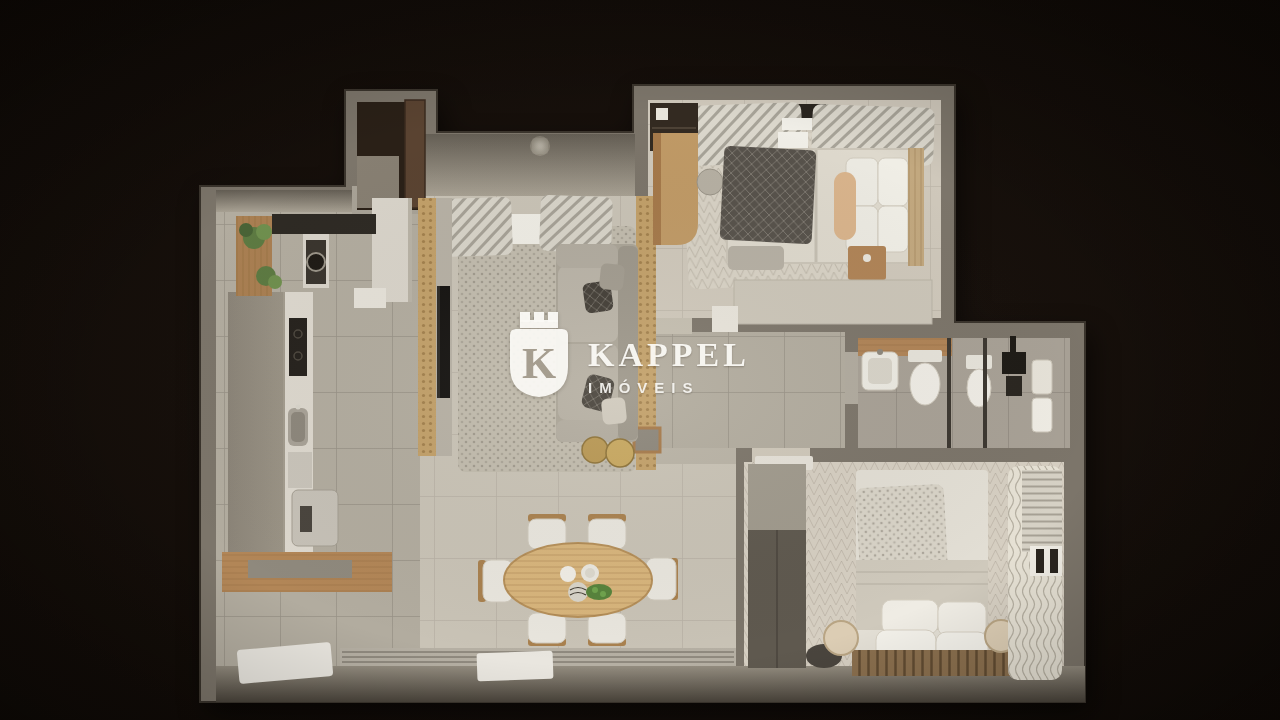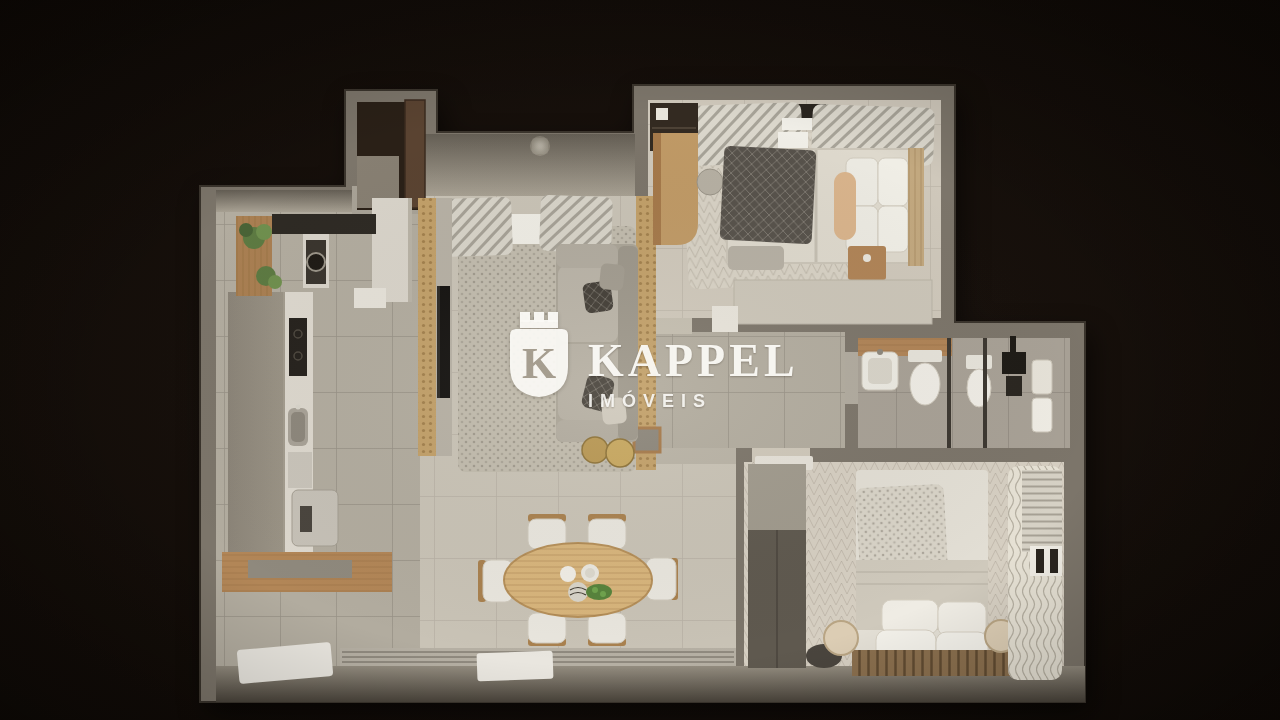--- a/index.html
+++ b/index.html
@@ -2,24 +2,24 @@
 <html><head>
 <meta charset="utf-8">
 <style>
   html,body{margin:0;padding:0;background:#0c0805;}
   .stage{position:relative;width:1280px;height:720px;background:#140d08;overflow:hidden;
          font-family:"Liberation Sans",sans-serif;}
   .stage svg.plan{position:absolute;left:0;top:0;}
   .watermark{position:absolute;left:504px;top:312px;display:flex;align-items:flex-start;gap:14px;
              opacity:.96;pointer-events:none;}
   .wm-shield{width:70px;height:88px;filter:drop-shadow(0 1px 2px rgba(40,30,20,.25));}
-  .wm-brand{font-family:"Liberation Serif",serif;font-weight:700;font-size:46px;line-height:1;
+  .wm-brand{font-family:"Liberation Serif",serif;font-weight:700;font-size:34px;line-height:1;
             letter-spacing:4px;color:rgba(253,252,248,.97);margin-top:26px;
             text-shadow:0 1px 2px rgba(40,30,20,.30);}
-  .wm-tagline{font-family:"Liberation Sans",sans-serif;font-weight:700;font-size:18px;
+  .wm-tagline{font-family:"Liberation Sans",sans-serif;font-weight:700;font-size:15px;
               letter-spacing:7px;color:rgba(253,252,248,.92);margin-top:7px;
               text-shadow:0 1px 2px rgba(40,30,20,.30);}
 </style>
 </head>
 <body>
 
 <div class="stage">
 
 <svg class="plan" width="1280" height="720" viewBox="0 0 1280 720">
   <defs>

